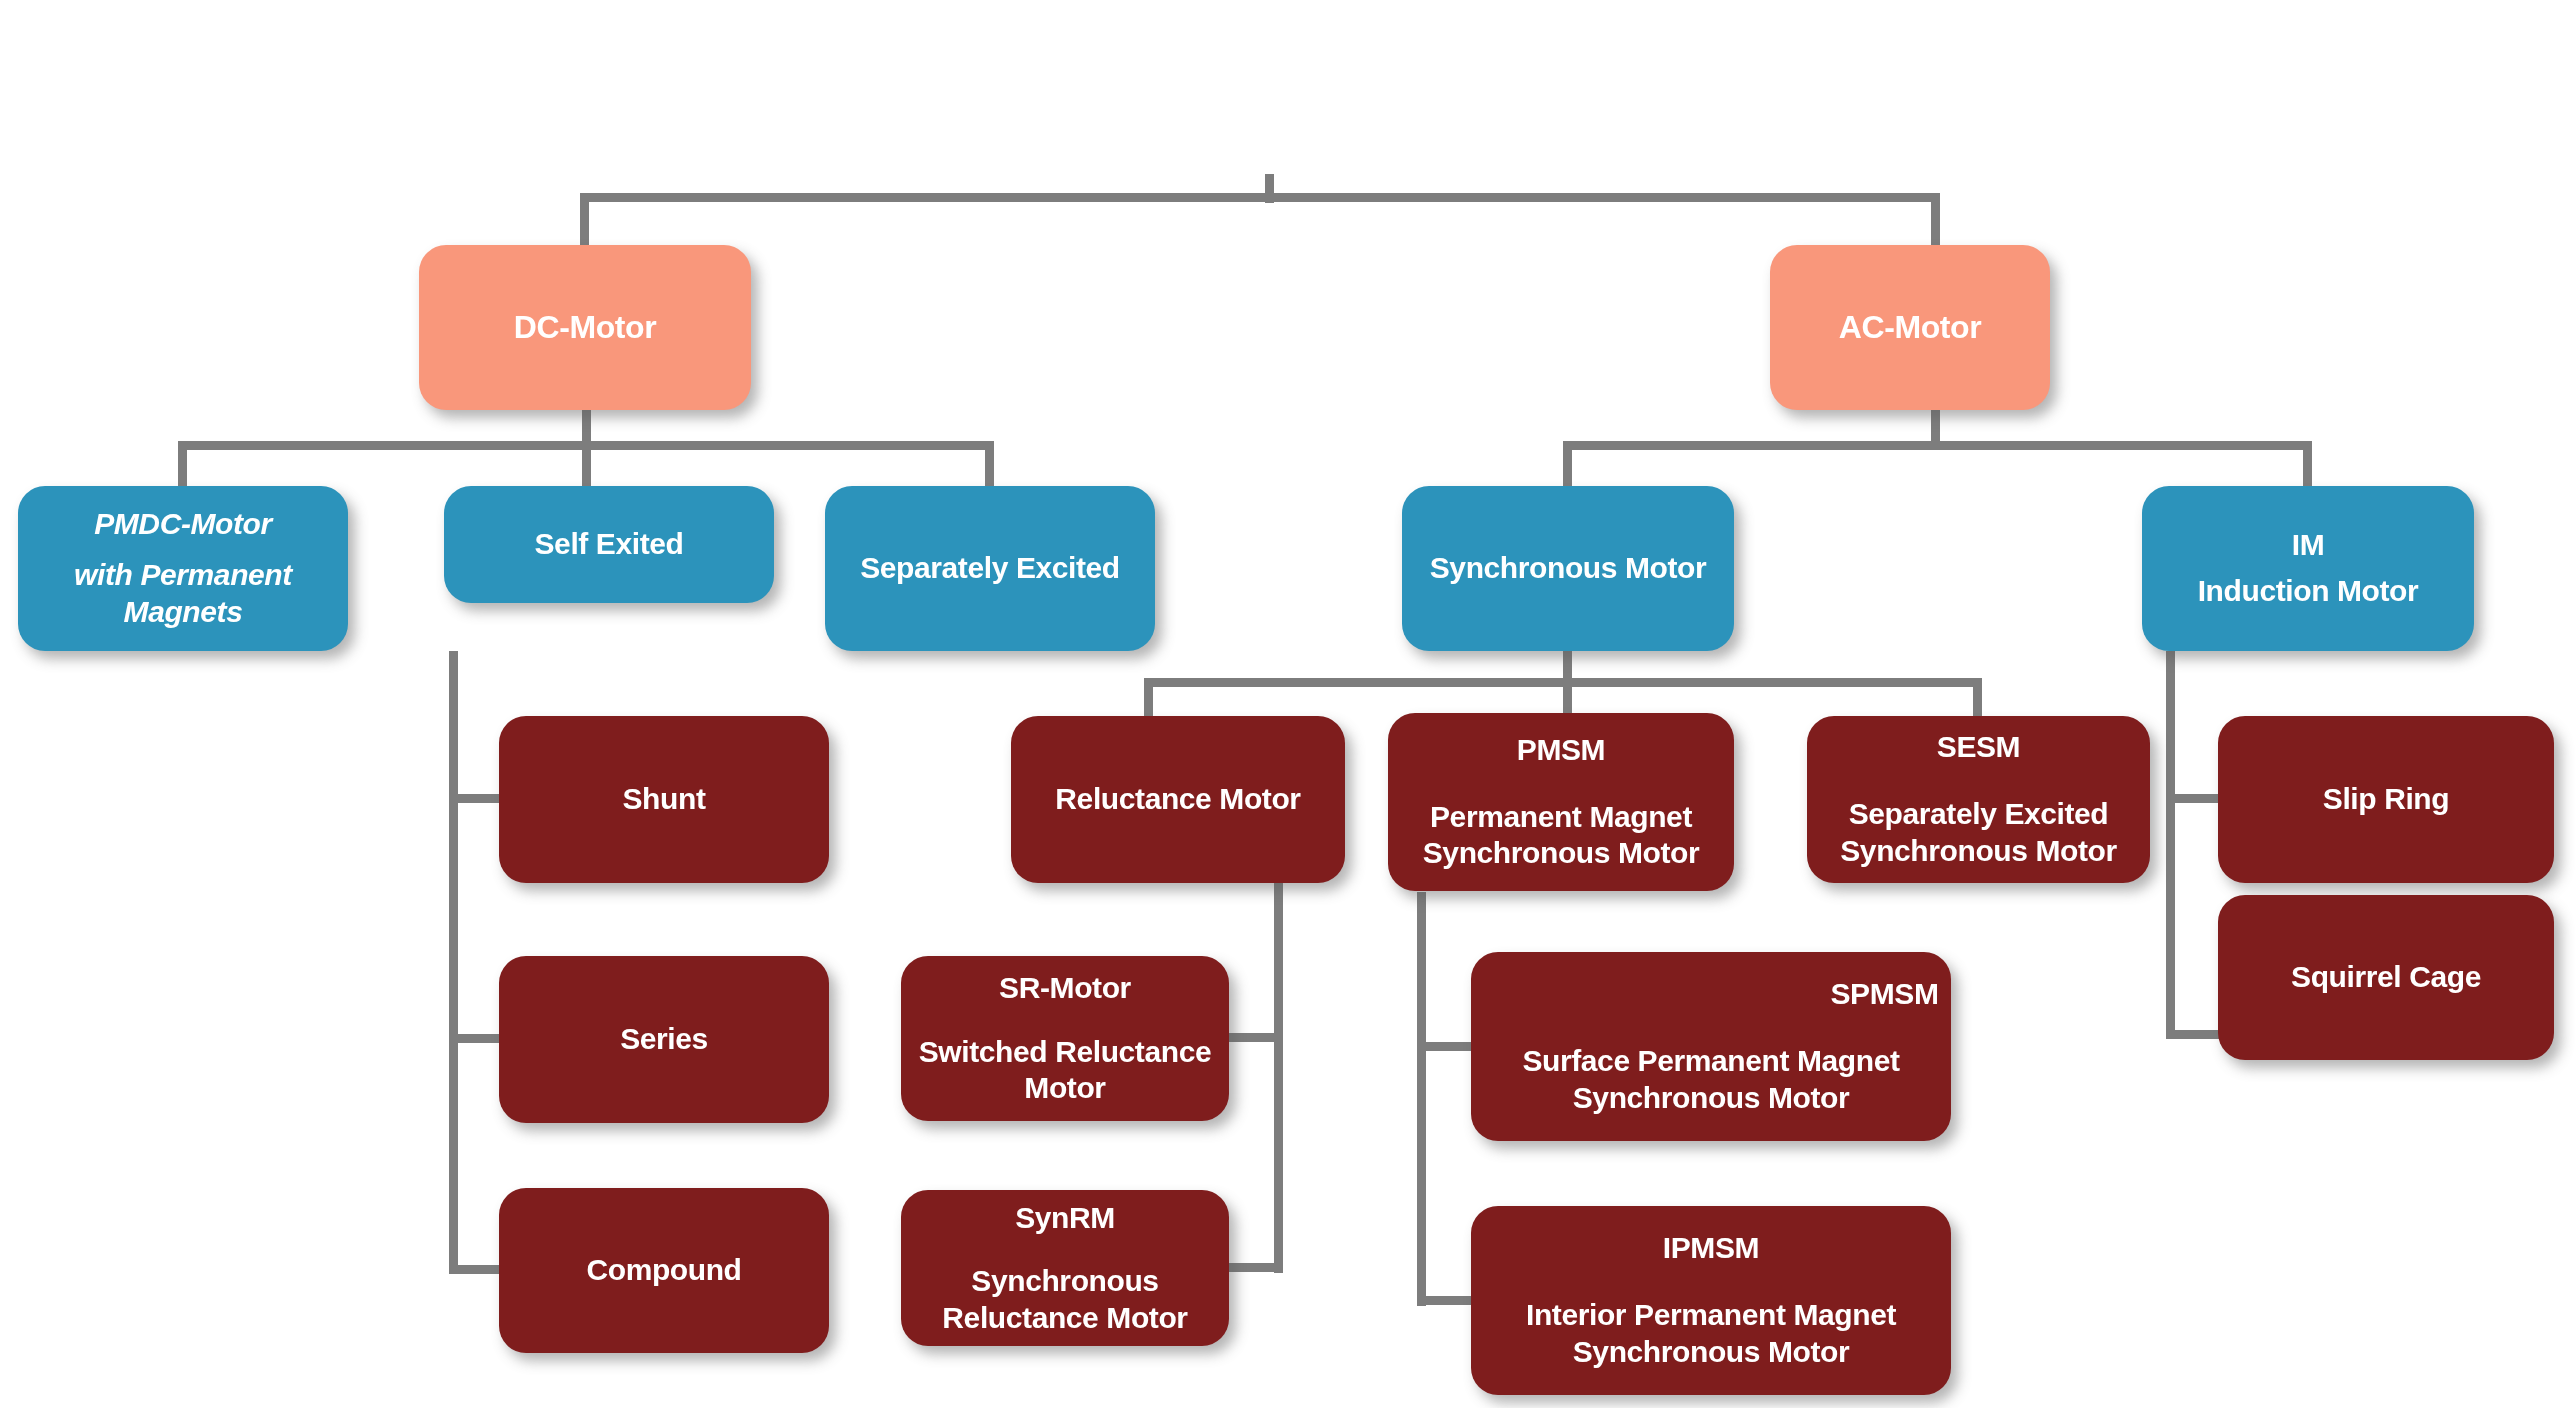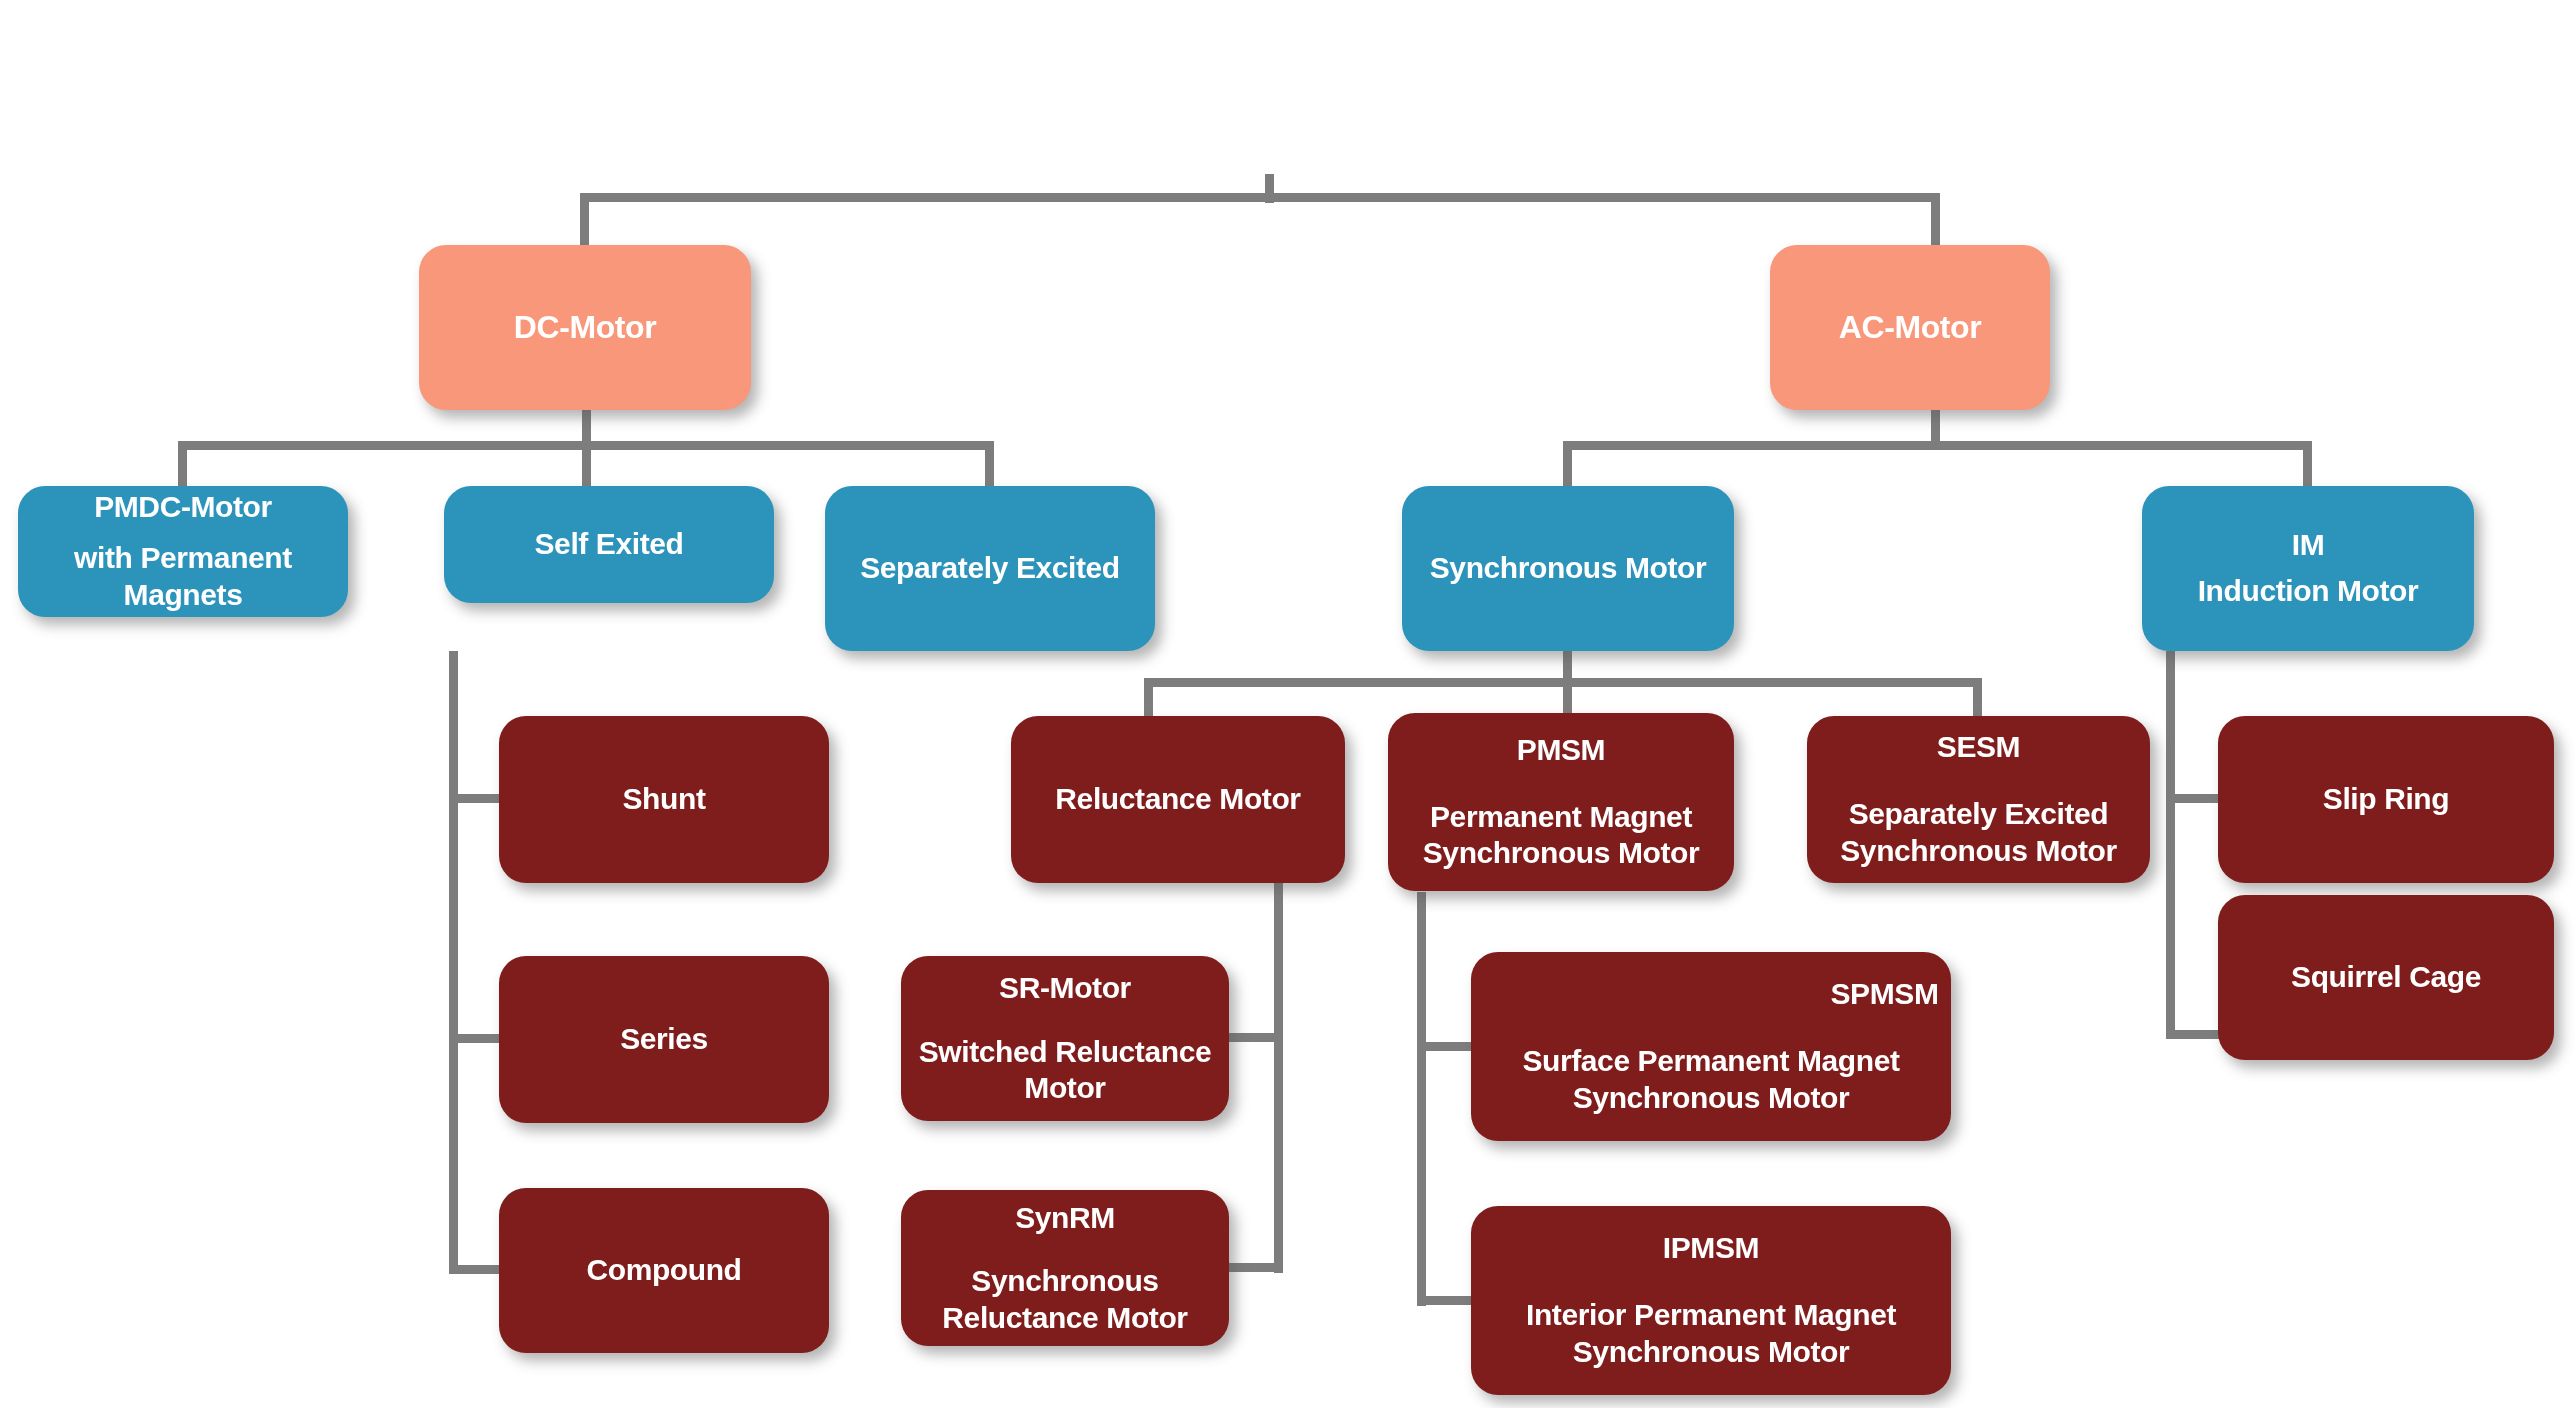--- a/index.html
+++ b/index.html
@@ -85,21 +85,21 @@
 
 
   <div class="node salmon" style="left:419px; top:245px; width:332px; height:165px; font-size:32px;">
     <div class="label">DC-Motor</div>
   </div>
 
   <div class="node salmon" style="left:1770px; top:245px; width:280px; height:165px; font-size:32px;">
     <div class="label">AC-Motor</div>
   </div>
 
-  <div class="node blue" style="left:18px; top:486px; width:330px; height:131px;">
+  <div class="node blue" style="left:18px; top:486px; width:330px; height:165px;font-style:italic;">
     <div class="title">PMDC-Motor</div>
     <div class="subtitle">with Permanent Magnets</div>
   </div>
 
   <div class="node blue" style="left:444px; top:486px; width:330px; height:117px;">
     <div class="label">Self Exited</div>
   </div>
 
   <div class="node blue" style="left:825px; top:486px; width:330px; height:165px;">
     <div class="label">Separately Excited</div>

